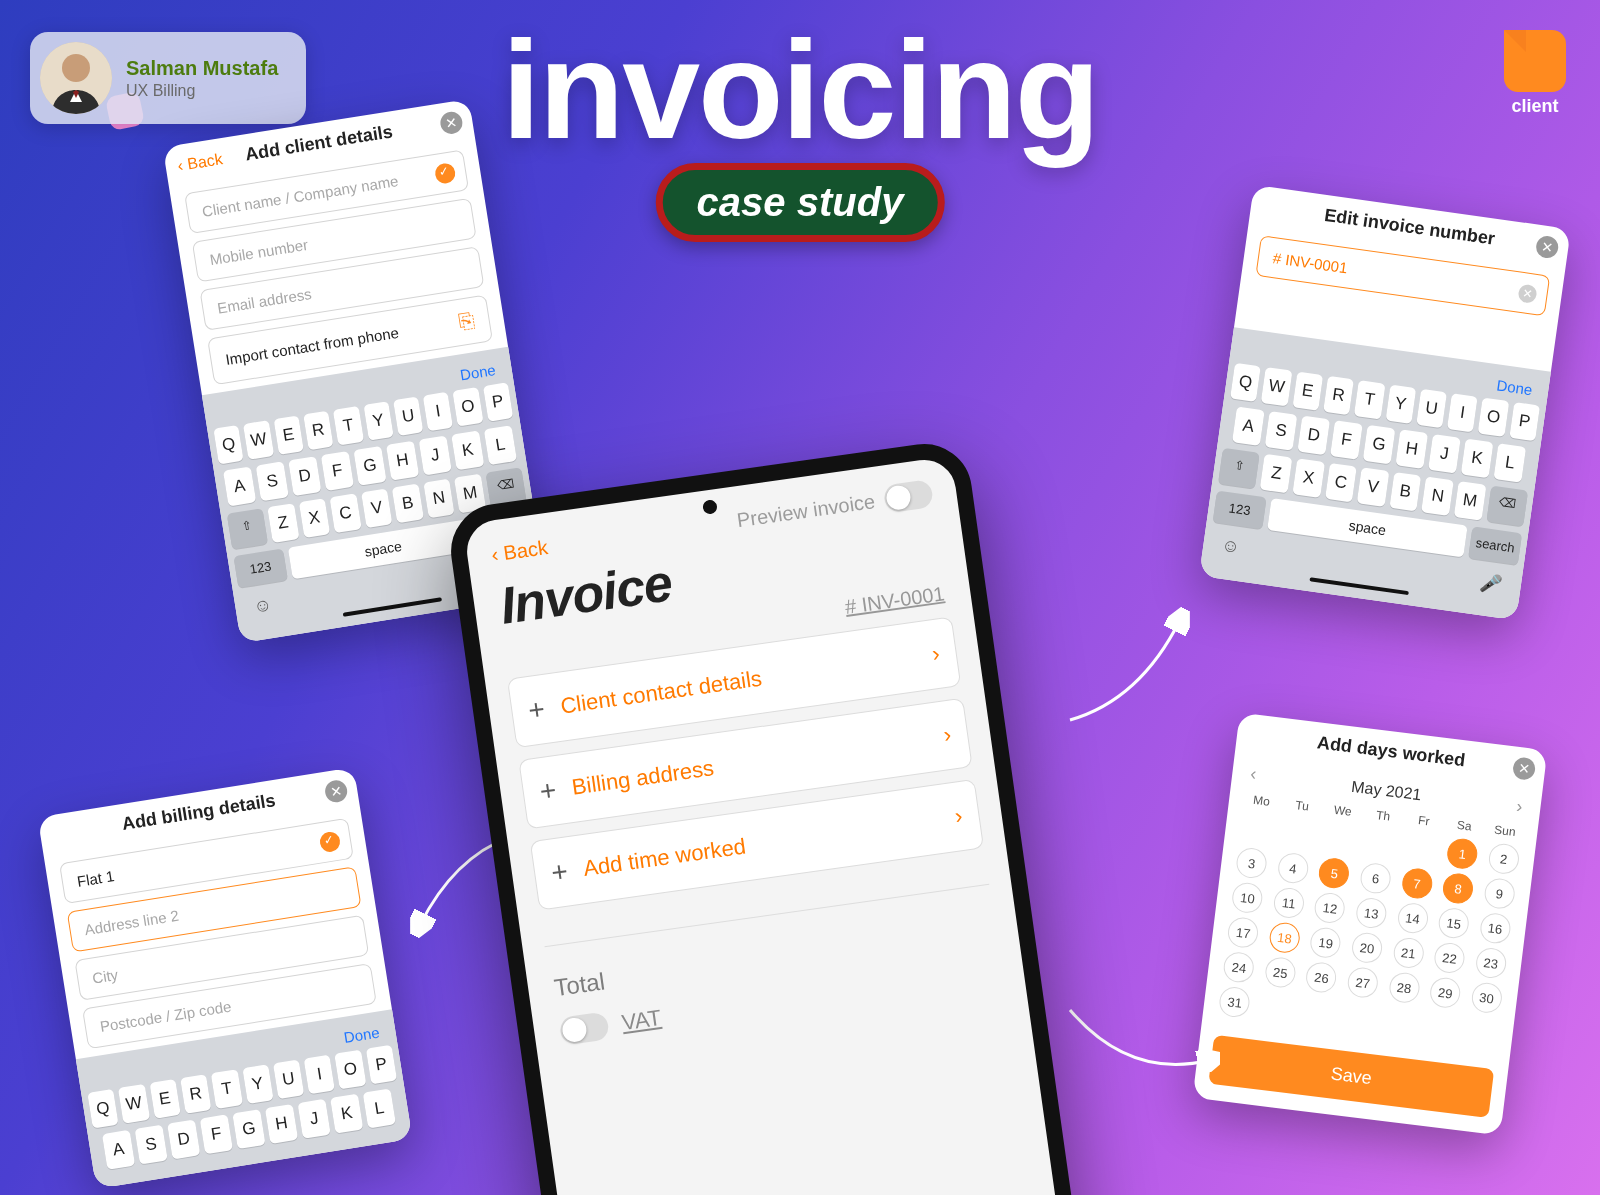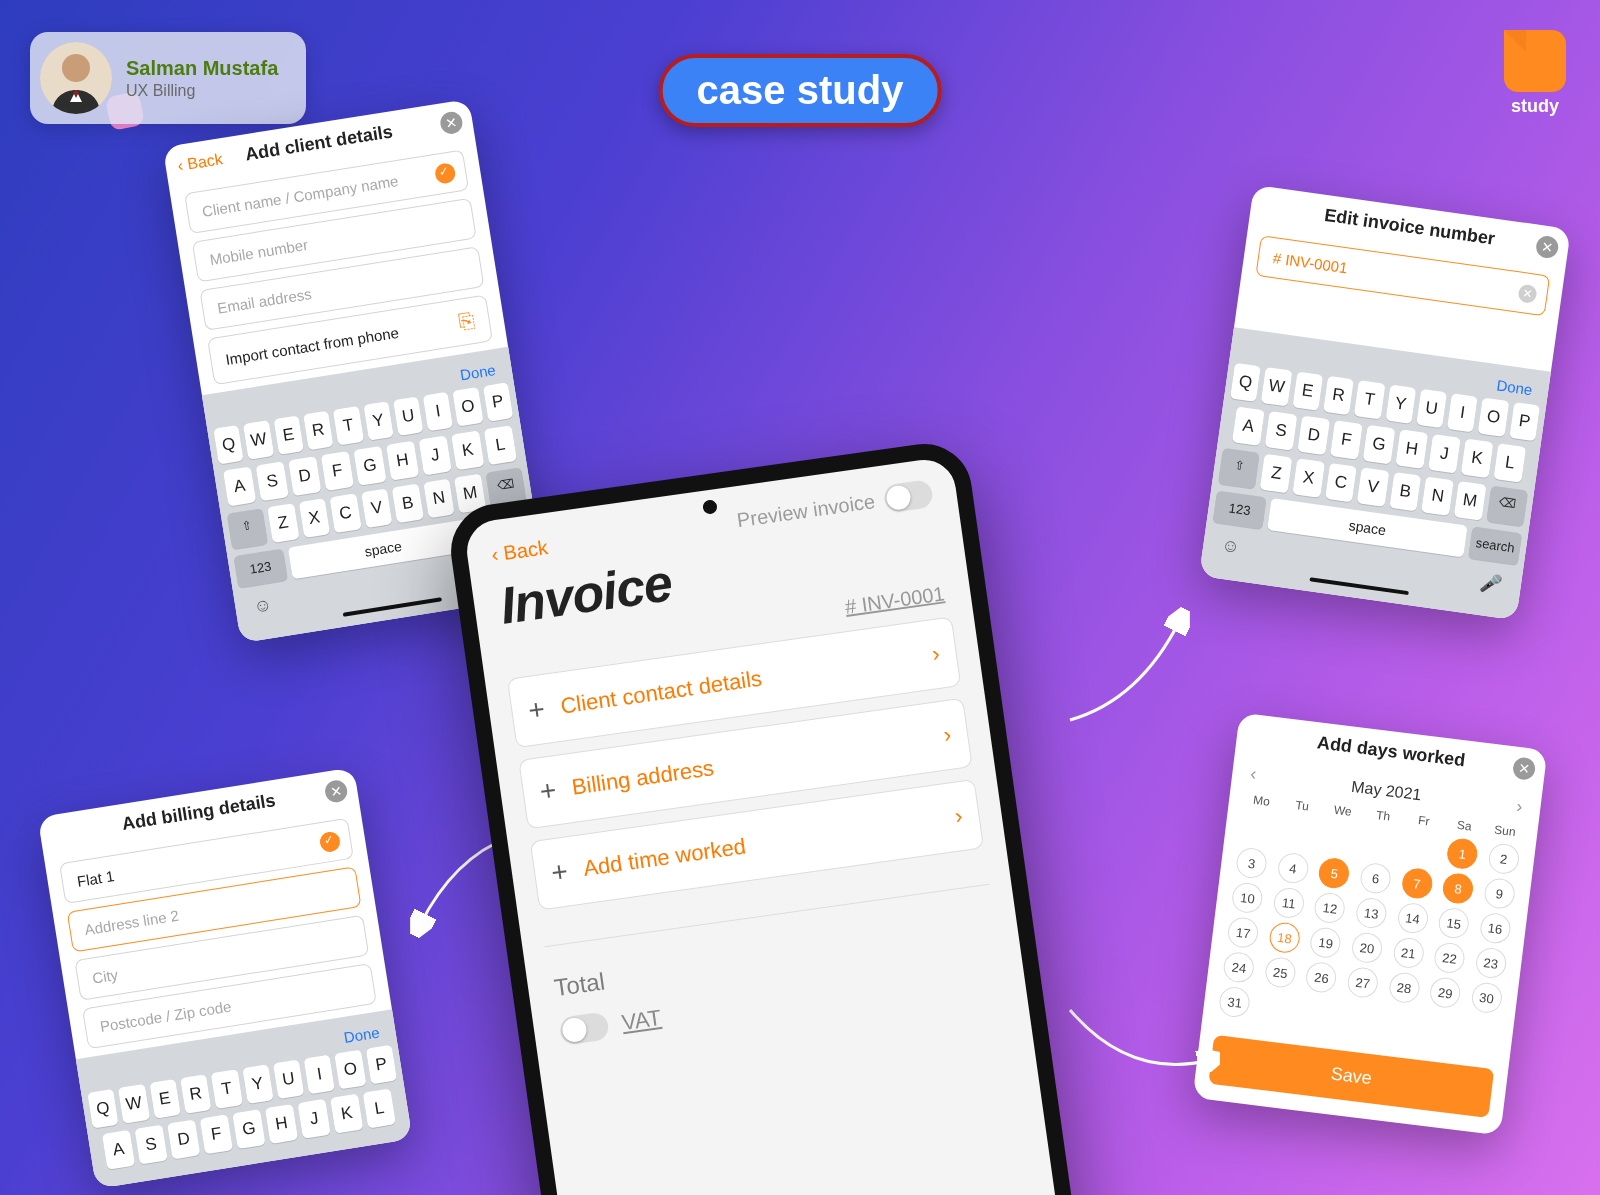--- a/index.html
+++ b/index.html
@@ -30,21 +30,21 @@
   .logo-mark { width: 62px; height: 62px; background: #ff8a1f; border-radius: 0 14px 14px 14px; position: relative; }
   .logo-fold { position: absolute; top: 0; left: 0; width: 0; height: 0;
     border-left: 22px solid transparent; border-top: 22px solid #e2671a40; }
   .logo-text { color: #fff; font-weight: 700; font-size: 18px; margin-top: 4px; }
 
   
   .title { position: absolute; left: 50%; top: 40px; transform: translateX(-50%); text-align: center; z-index: 3; }
   .title .w1, .title .w2 { font-weight: 900; color: #fff; line-height: 0.85; text-shadow: 0 6px 20px rgba(0,0,0,0.25); letter-spacing: -2px; }
   .title .w1 { font-size: 130px; }
   .title .w2 { font-size: 140px; margin-top: -10px; }
-  .pill { display: inline-block; margin-top: 14px; padding: 10px 34px; background: #3b82f6; color: #fff; border-radius: 40px; font-size: 40px; font-weight: 600; border: 4px solid #b91c1c; box-shadow: 0 6px 18px rgba(0,0,0,0.3); }
+  .pill { display: inline-block; margin-top: 14px; padding: 10px 34px; background: #14532d; color: #fff; border-radius: 40px; font-size: 40px; font-style: italic; font-weight: 600; border: 7px solid #b91c1c; box-shadow: 0 6px 18px rgba(0,0,0,0.3); }
 
   
   .card {
     background: #fff; border-radius: 18px;
     box-shadow: 0 18px 50px rgba(0,0,0,0.3);
     position: absolute;
   }
   .card-header { display: flex; align-items: center; justify-content: center; padding: 10px 14px; position: relative; }
   .card-header .back { position: absolute; left: 12px; color: #ff7a00; font-size: 16px; }
   .card-header .htitle { font-weight: 700; font-size: 18px; color: #222; }
@@ -135,24 +135,25 @@
   <div>
     <div class="name">Salman Mustafa</div>
     <div class="role">UX Billing</div>
   </div>
 </div>
 
 <div class="logo">
   <div class="logo-mark">
       <div class="logo-fold"></div>
     </div>
-  <div class="logo-text">study</div>
+  <div class="logo-text">client</div>
 </div>
 
 <div class="title">
+  <div class="w2">invoicing</div>
   <div class="pill">case study</div>
 </div>
 
 <div class="card" id="card-client">
   <div class="card-header">
     <span class="back">‹ <span>Back</span></span>
     <span class="htitle">Add client details</span>
     <span class="close">✕</span>
   </div>
   <div class="field"><span>Client name / Company name</span><span class="check"></span></div>

